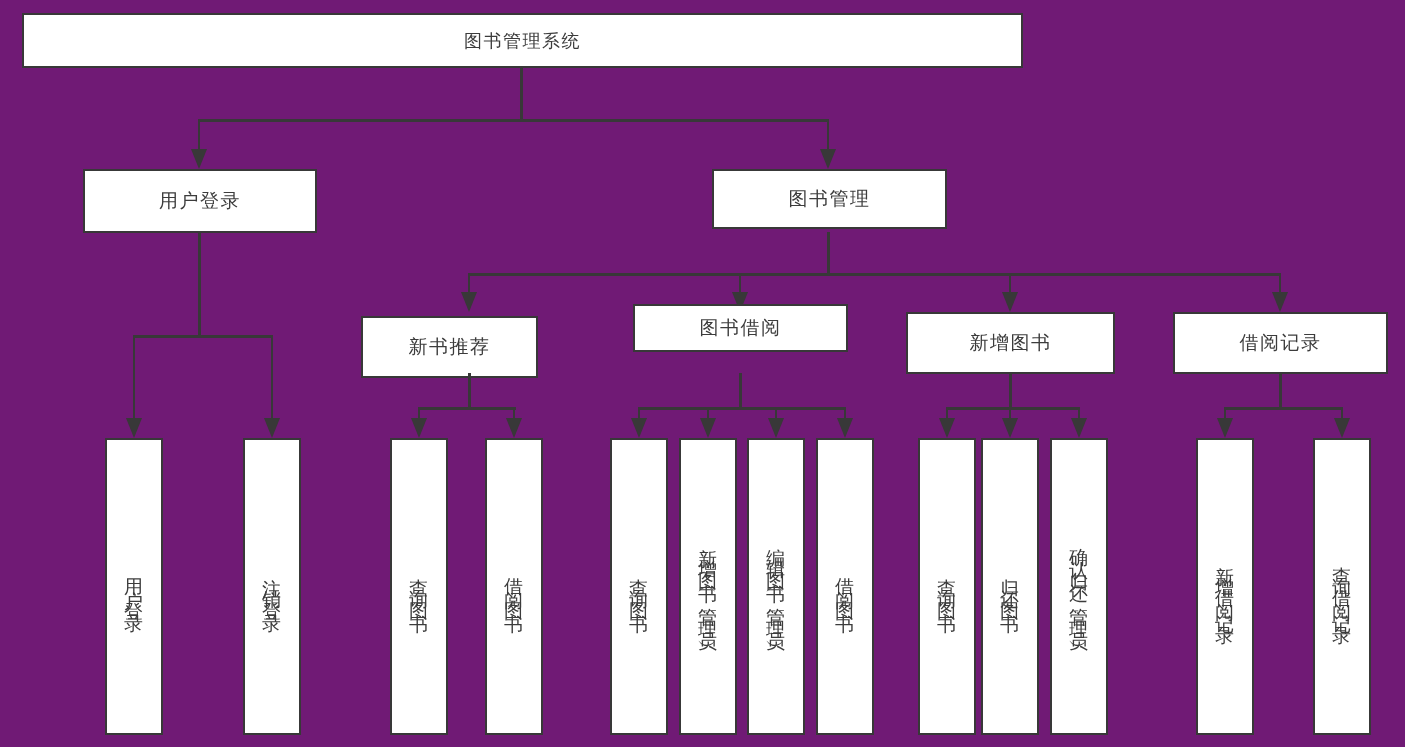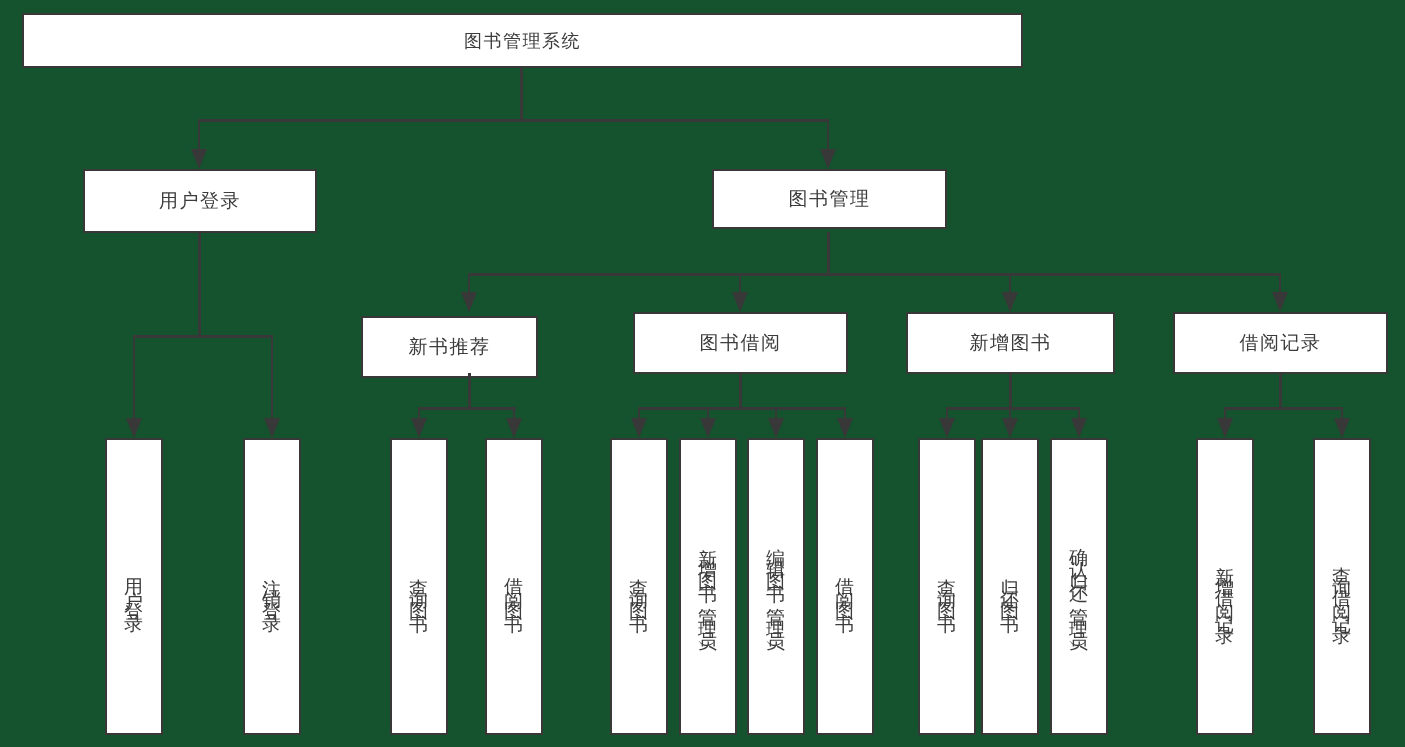--- a/index.html
+++ b/index.html
@@ -1,19 +1,19 @@
 <!DOCTYPE html>
 <html><head>
 <meta charset="utf-8">
 <style>
   html,body{margin:0;padding:0;background:#ffffff;}
   .canvas{
     position:relative;
     width:1405px;height:747px;
-    background:#14532d;
+    background:#701a75;
     font-family:"DejaVu Sans","Liberation Sans",sans-serif;
     color:#3c3c3c;
     overflow:hidden;
   }
   .box{
     position:absolute;
     box-sizing:border-box;
     background:#ffffff;
     border:2.5px solid #383838;
     display:flex;
@@ -73,21 +73,21 @@
   <div class="arrow" style="left:270.75px;top:335px;height:83px"></div>
 
   <div class="vline" style="left:827px;top:232px;height:43px"></div>
   <div class="hline" style="left:468px;top:273px;width:813px"></div>
   <div class="arrow" style="left:467.75px;top:273px;height:19px"></div>
   <div class="arrow" style="left:738.75px;top:273px;height:19px"></div>
   <div class="arrow" style="left:1008.75px;top:273px;height:19px"></div>
   <div class="arrow" style="left:1278.75px;top:273px;height:19px"></div>
 
   <div class="box hnode" style="left:361px;top:316px;width:177px;height:62px">新书推荐</div>
-  <div class="box hnode" style="left:633px;top:312px;width:215px;height:62px">图书借阅</div>
+  <div class="box hnode" style="left:633px;top:304px;width:215px;height:48px">图书借阅</div>
   <div class="box hnode" style="left:906px;top:312px;width:209px;height:62px">新增图书</div>
   <div class="box hnode" style="left:1173px;top:312px;width:215px;height:62px">借阅记录</div>
 
   <div class="vline" style="left:468px;top:373px;height:36px"></div>
   <div class="vline" style="left:739px;top:373px;height:36px"></div>
   <div class="vline" style="left:1009px;top:373px;height:36px"></div>
   <div class="vline" style="left:1279px;top:373px;height:36px"></div>
 
   <div class="hline" style="left:418px;top:407px;width:98px"></div>
   <div class="hline" style="left:638px;top:407px;width:208px"></div>

